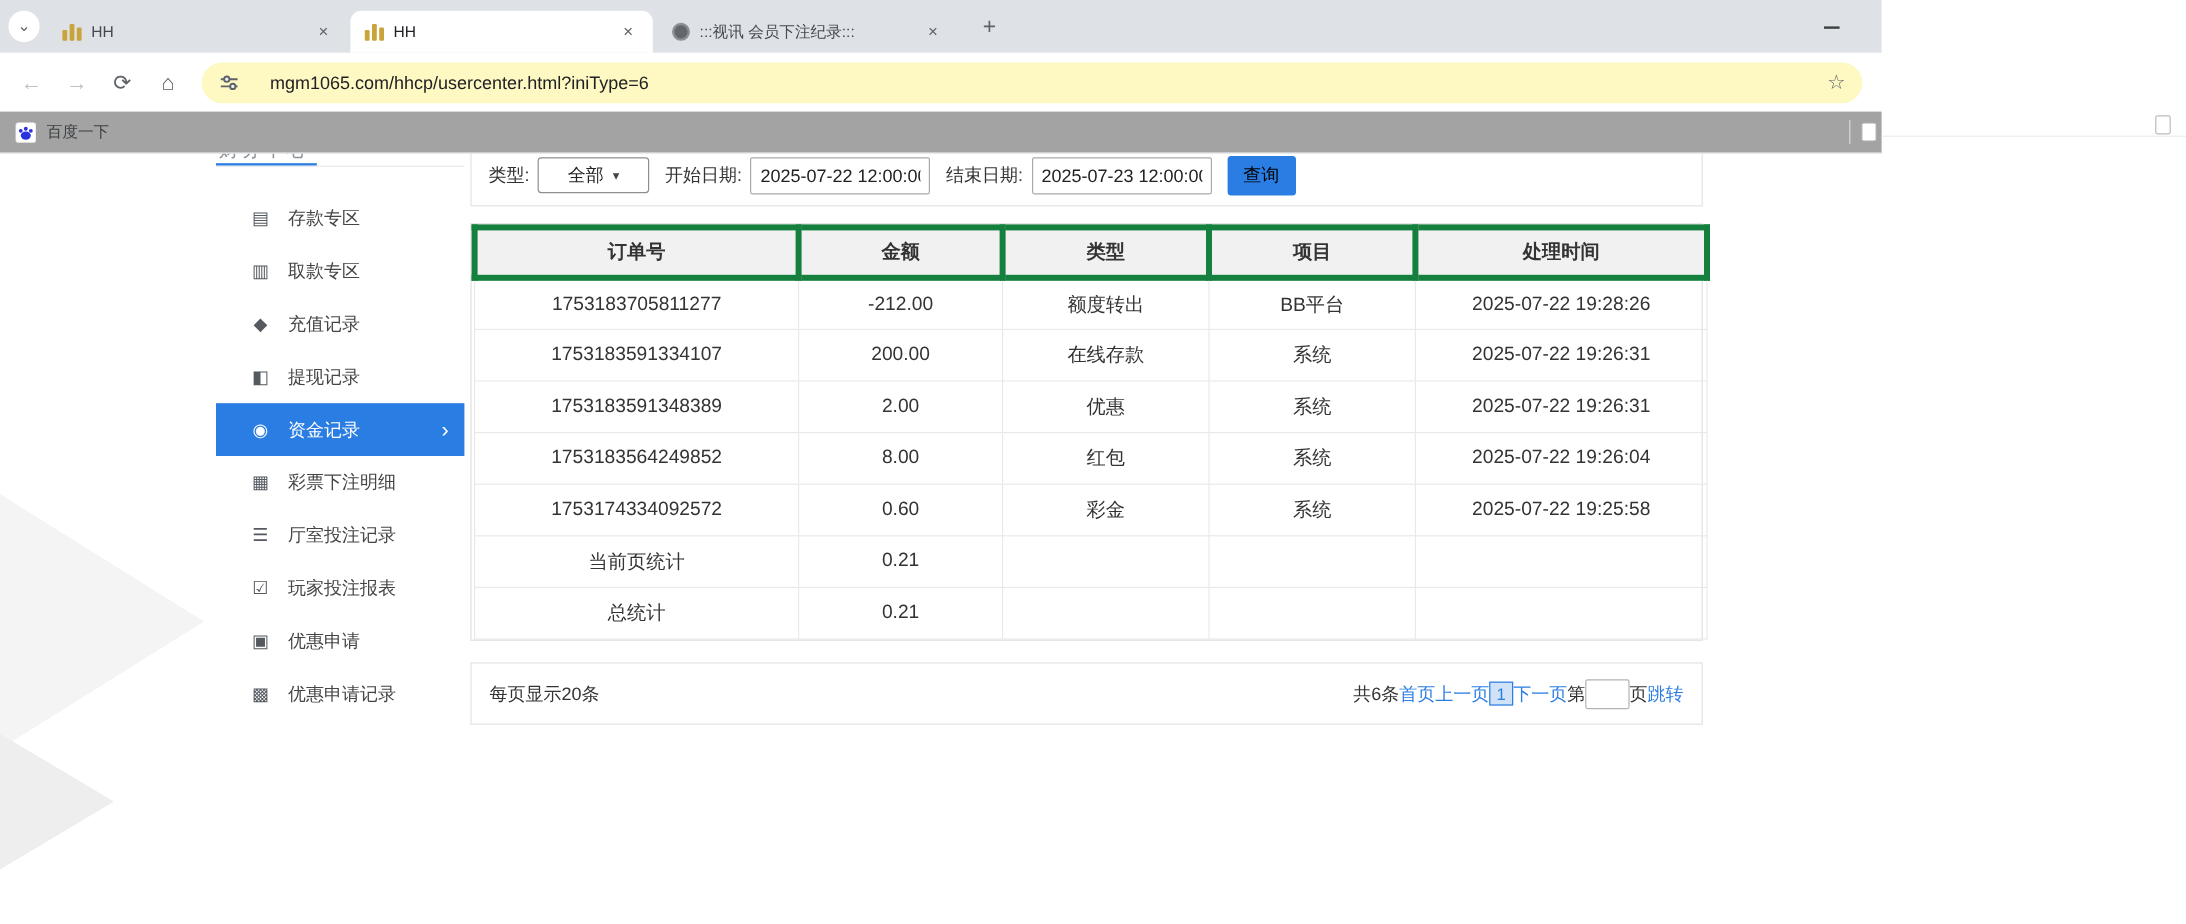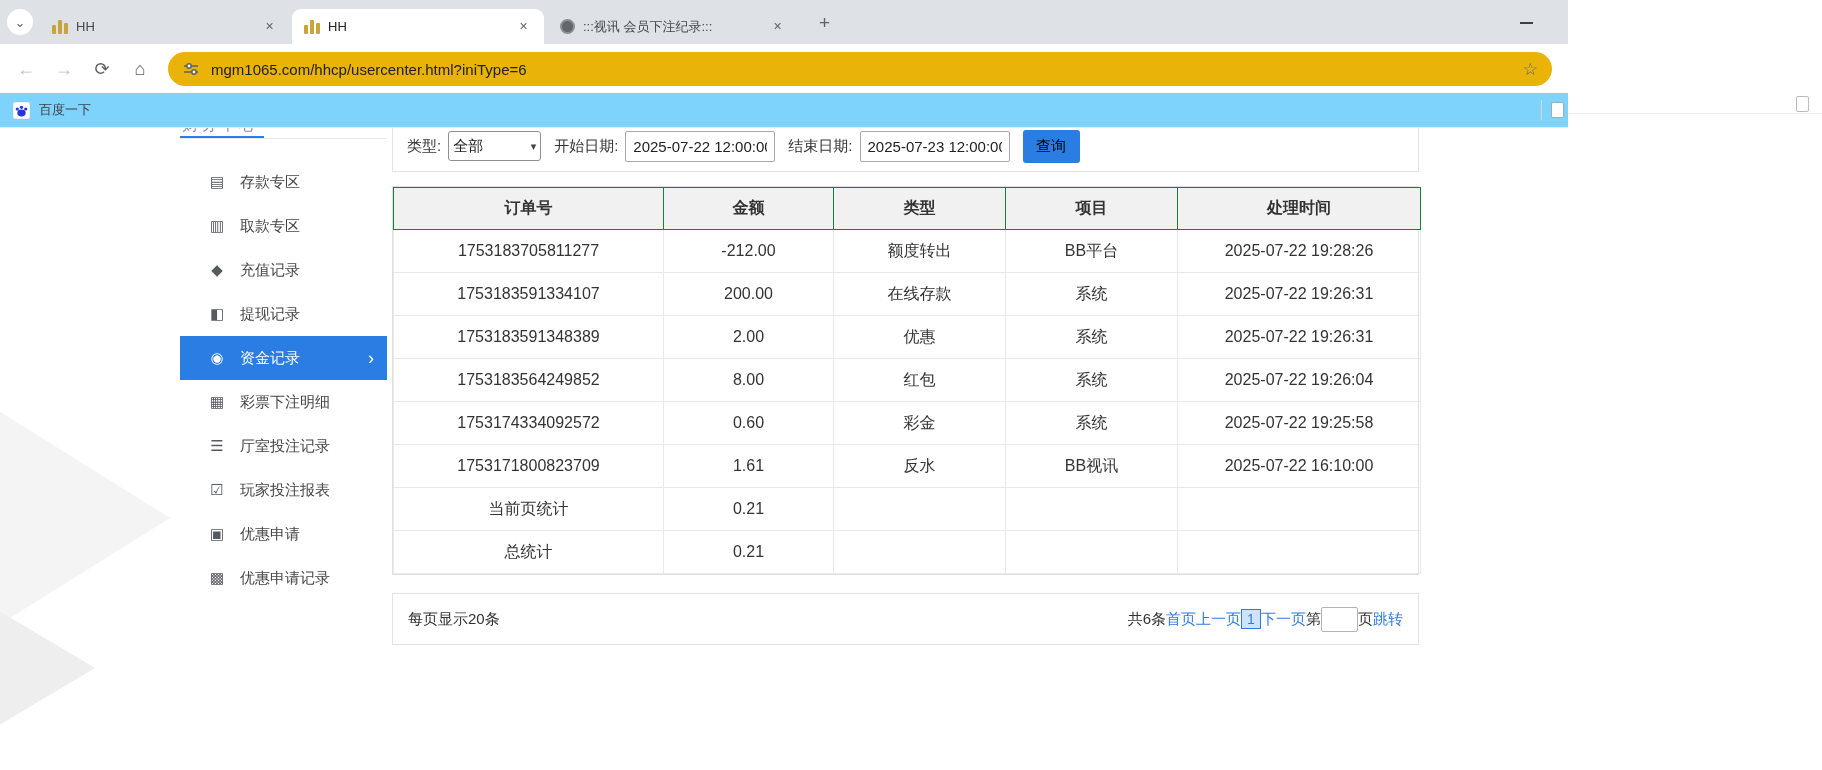--- a/index.html
+++ b/index.html
@@ -19,26 +19,26 @@
   .fav-hh i { display:block; width:4px; background:#c9a43a; border-radius:1px; }
   .fav-hh i:nth-child(1){height:9px;} .fav-hh i:nth-child(2){height:14px;} .fav-hh i:nth-child(3){height:11px;}
   .fav-circle { width:15px; height:15px; border-radius:50%; background:#63676c; flex:none; border:2px solid #8b8f94; }
   .newtab { position:absolute; left:812px; top:10px; width:25px; height:25px; display:flex; align-items:center; justify-content:center; font-size:19px; color:#5f6368; cursor:pointer; }
   .min-btn { position:absolute; left:1512px; top:12px; width:28px; height:22px; display:flex; align-items:center; justify-content:center; cursor:pointer; }
   .min-bar { width:13px; height:2px; background:#3c4043; }
 
   .toolbar { position:absolute; left:0; top:44px; width:1568px; height:49px; background:#ffffff; }
   .navbtn { position:absolute; top:9px; width:32px; height:32px; display:flex; align-items:center; justify-content:center; font-size:18px; color:#5f6368; border-radius:50%; cursor:pointer; }
   .navbtn.disabled { color:#bdc1c6; }
-  .omnibox { position:absolute; left:168px; top:8px; width:1384px; height:34px; background:#eab308; border-radius:17px; display:flex; align-items:center; padding:0 14px; gap:11px; }
+  .omnibox { position:absolute; left:168px; top:8px; width:1384px; height:34px; background:#fef9c3; border-radius:17px; display:flex; align-items:center; padding:0 14px; gap:25px; }
   .site-info { width:18px; height:18px; flex:none; cursor:pointer; }
   .url { flex:1; font-size:15px; color:#202124; white-space:nowrap; overflow:hidden; }
   .star { font-size:17px; color:#5f6368; cursor:pointer; flex:none; }
 
-  .bookmarks { position:absolute; left:0; top:93px; width:1568px; height:35px; background:#7dd3fc; border-bottom:1px solid #e8eaed; display:flex; align-items:center; padding-left:13px; gap:9px; }
+  .bookmarks { position:absolute; left:0; top:93px; width:1568px; height:35px; background:#a3a3a3; border-bottom:1px solid #e8eaed; display:flex; align-items:center; padding-left:13px; gap:9px; }
   .bm-label { font-size:13px; color:#3c4043; }
   .bm-right { position:absolute; right:4px; top:7px; display:flex; align-items:center; gap:9px; }
   .bm-divider { width:1px; height:20px; background:#d5d8db; }
   .doc-icon { width:13px; height:16px; border:1.5px solid #a7abb0; border-radius:2px; background:#fff; }
 
   
   .desk-line { position:absolute; left:1568px; top:113px; width:254px; height:1px; background:#ededed; }
   .desk-doc { position:absolute; left:1796px; top:96px; width:13px; height:16px; border:1.5px solid #b9bcbf; border-radius:2px; background:#fff; }
 
   
@@ -57,28 +57,28 @@
   .side-item.active { background:#2a7de2; color:#ffffff; }
   .side-item.active .ico { color:#ffffff; }
   .side-item .chev { position:absolute; right:13px; font-size:18px; color:#ffffff; }
   .side-footer { position:relative; margin-top:10px; padding:2px 0 7px 2px; border-bottom:1px solid #e8e8e8; }
   .side-footer .txt { font-size:17px; color:#8f9399; letter-spacing:2px; }
 
   .main { position:absolute; left:392px; top:0; width:1027px; }
   .filterbox { margin-top:-8px; height:52px; border:1px solid #e3e3e3; display:flex; align-items:center; padding-left:14px; }
   .flabel { font-size:15px; color:#333; margin-right:7px; }
   .flabel.gap { margin-left:13px; }
-  .fselect { width:93px; height:30px; border:1px solid #8f8f8f; border-radius:3px; background:#fff; display:flex; align-items:center; justify-content:space-between; padding:0 4px; font-size:15px; color:#222; cursor:pointer; }
+  .fselect { width:93px; height:30px; border:1px solid #8f8f8f; border-radius:3px; background:#fff; display:flex; align-items:center; justify-content:space-between; padding:0 24px; font-size:15px; color:#222; cursor:pointer; }
   .fselect .arr { font-size:11px; color:#444; }
   .finput { width:150px; height:31px; border:1px solid #a9a9a9; border-radius:2px; font-size:15px; color:#222; padding:0 7px; font-family:"Liberation Sans","DejaVu Sans",sans-serif; }
   .fbtn { margin-left:13px; width:57px; height:33px; background:#2a7de2; color:#000000; border:none; border-radius:3px; font-size:15px; cursor:pointer; font-family:inherit; }
 
   .tablebox { margin-top:14px; border:1px solid #e0e0e0; }
   table { width:100%; border-collapse:collapse; table-layout:fixed; }
-  th { height:42px; background:#f1f1f1; border:1px solid #15803d; font-size:16px; font-weight:bold; color:#333; text-align:center; }
+  th { height:42px; background:#f1f1f1; border:5px solid #15803d; font-size:16px; font-weight:bold; color:#333; text-align:center; }
   td { height:43px; border:1px solid #e9e9e9; font-size:16px; color:#333; text-align:center; }
 
   .pagebox { margin-top:18px; height:52px; border:1px solid #e3e3e3; display:flex; align-items:center; justify-content:space-between; padding:0 15px; font-size:15px; color:#333; }
   .pg-right { display:flex; align-items:center; }
   .pg-link { color:#2a7de2; cursor:pointer; text-decoration:none; }
   .pg-cur { min-width:20px; height:20px; padding:0 3px; border:1px solid #2a7de2; background:#cfe2f8; color:#2a7de2; font-size:14px; display:flex; align-items:center; justify-content:center; cursor:pointer; }
   .pg-input { width:37px; height:25px; border:1px solid #b3b3b3; border-radius:2px; }
 </style>
 </head>
 <body>
@@ -288,27 +288,20 @@
             <td>2025-07-22 19:26:04</td>
           </tr>
           <tr>
             <td>1753174334092572</td>
             <td>0.60</td>
             <td>彩金</td>
             <td>系统</td>
             <td>2025-07-22 19:25:58</td>
           </tr>
           <tr>
-            <td>1753171800823709</td>
-            <td>1.61</td>
-            <td>反水</td>
-            <td>BB视讯</td>
-            <td>2025-07-22 16:10:00</td>
-          </tr>
-          <tr>
             <td>当前页统计</td>
             <td>0.21</td>
             <td></td>
             <td></td>
             <td></td>
           </tr>
           <tr>
             <td>总统计</td>
             <td>0.21</td>
             <td></td>

